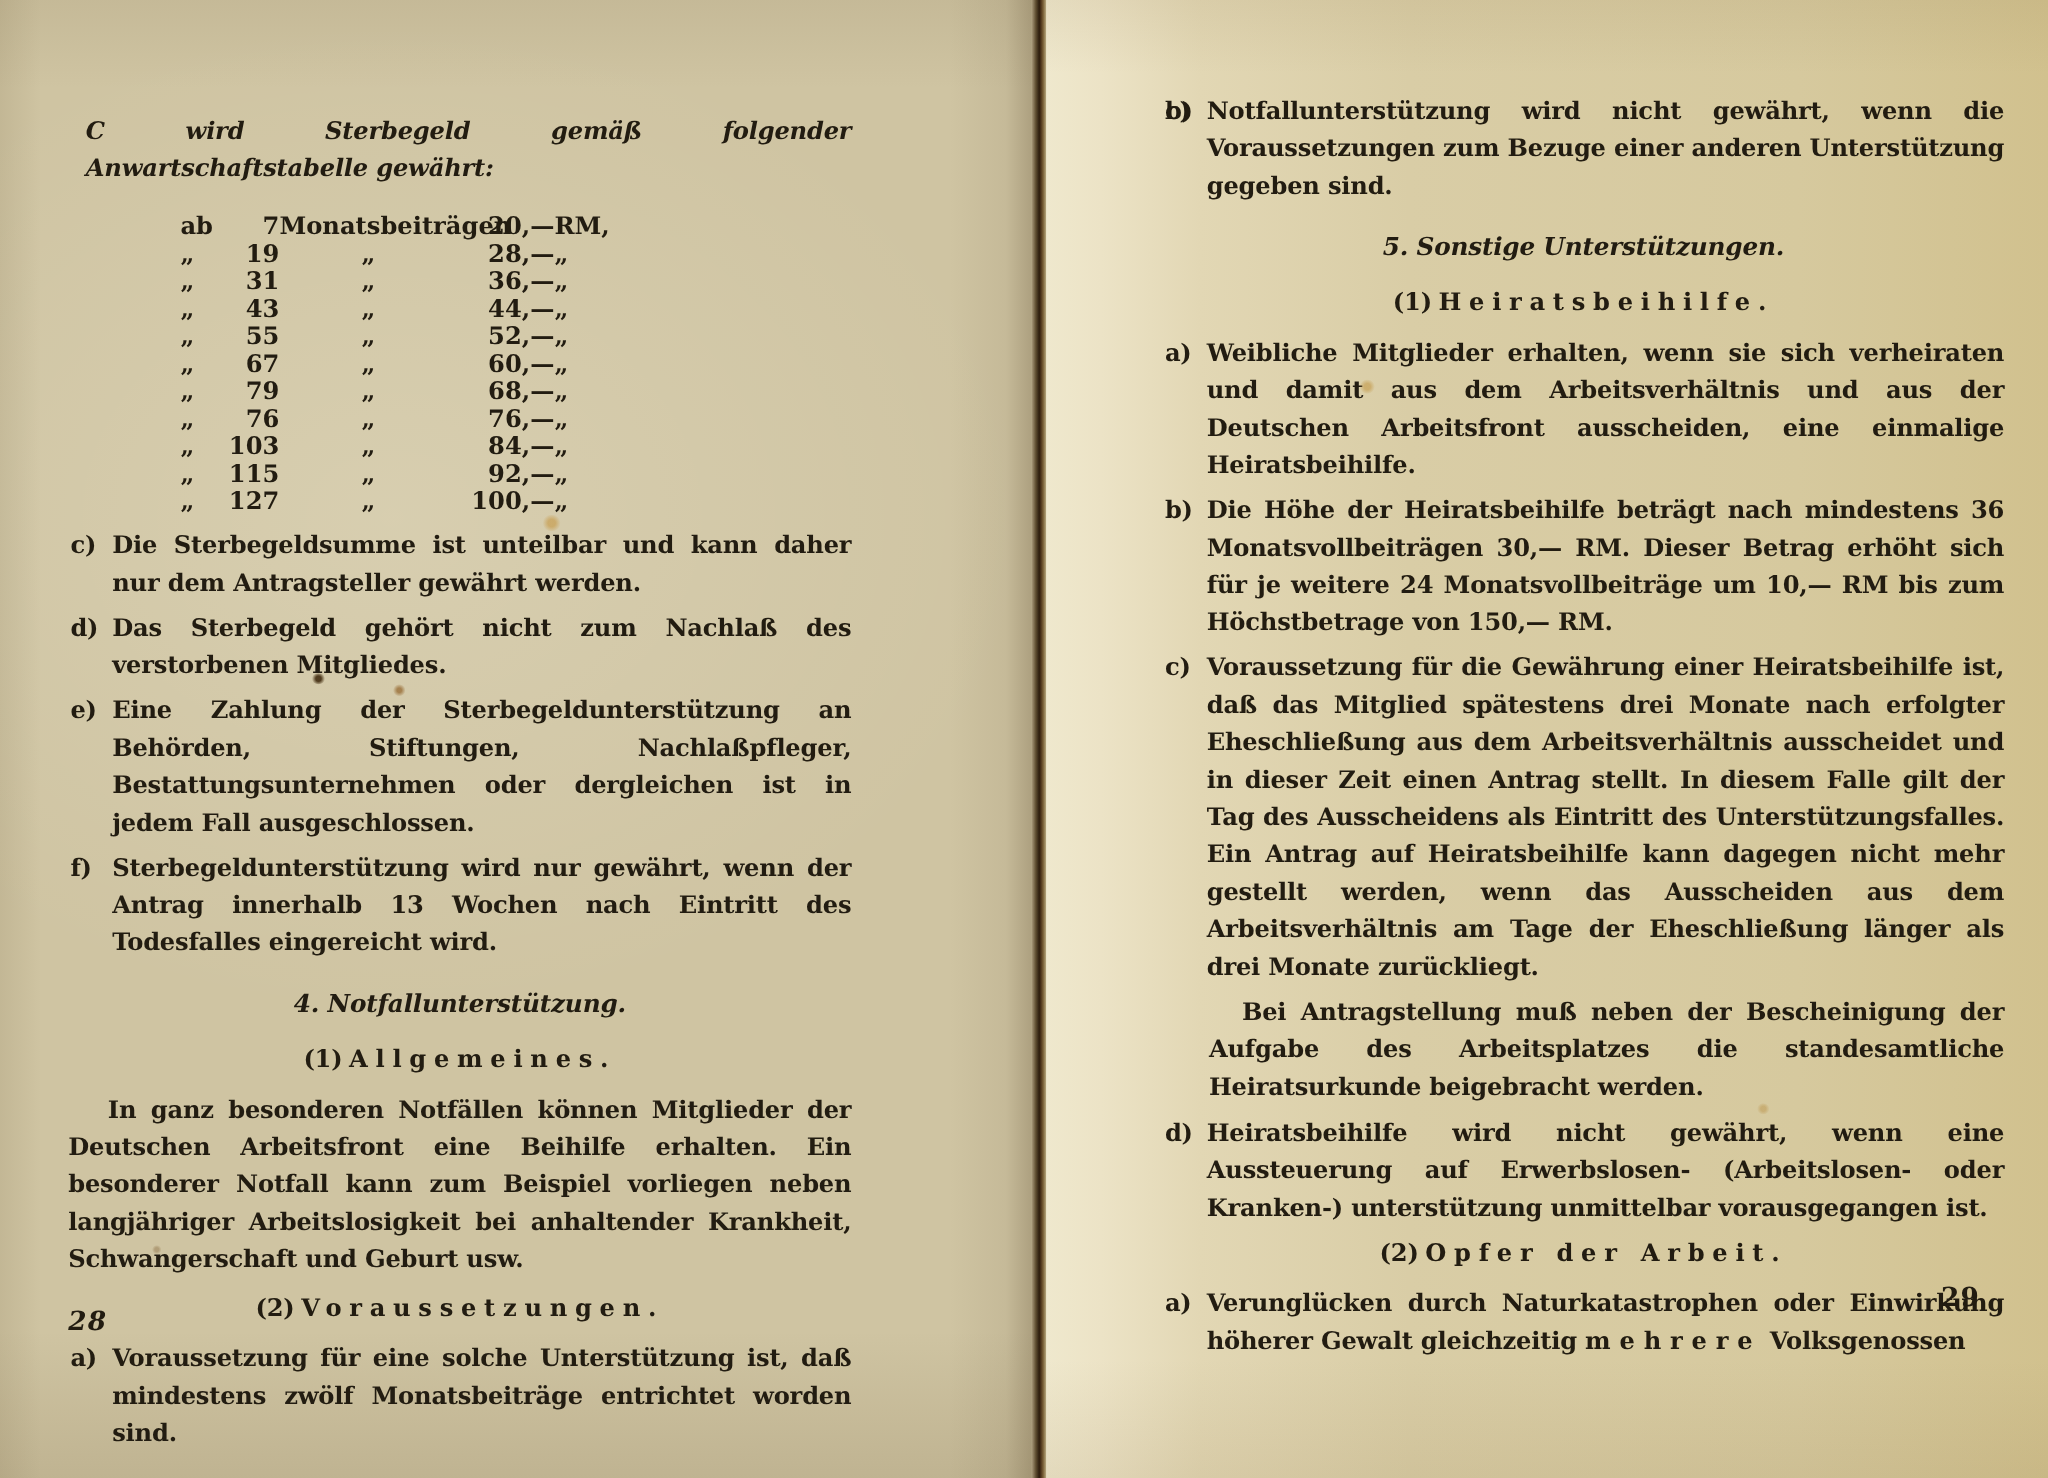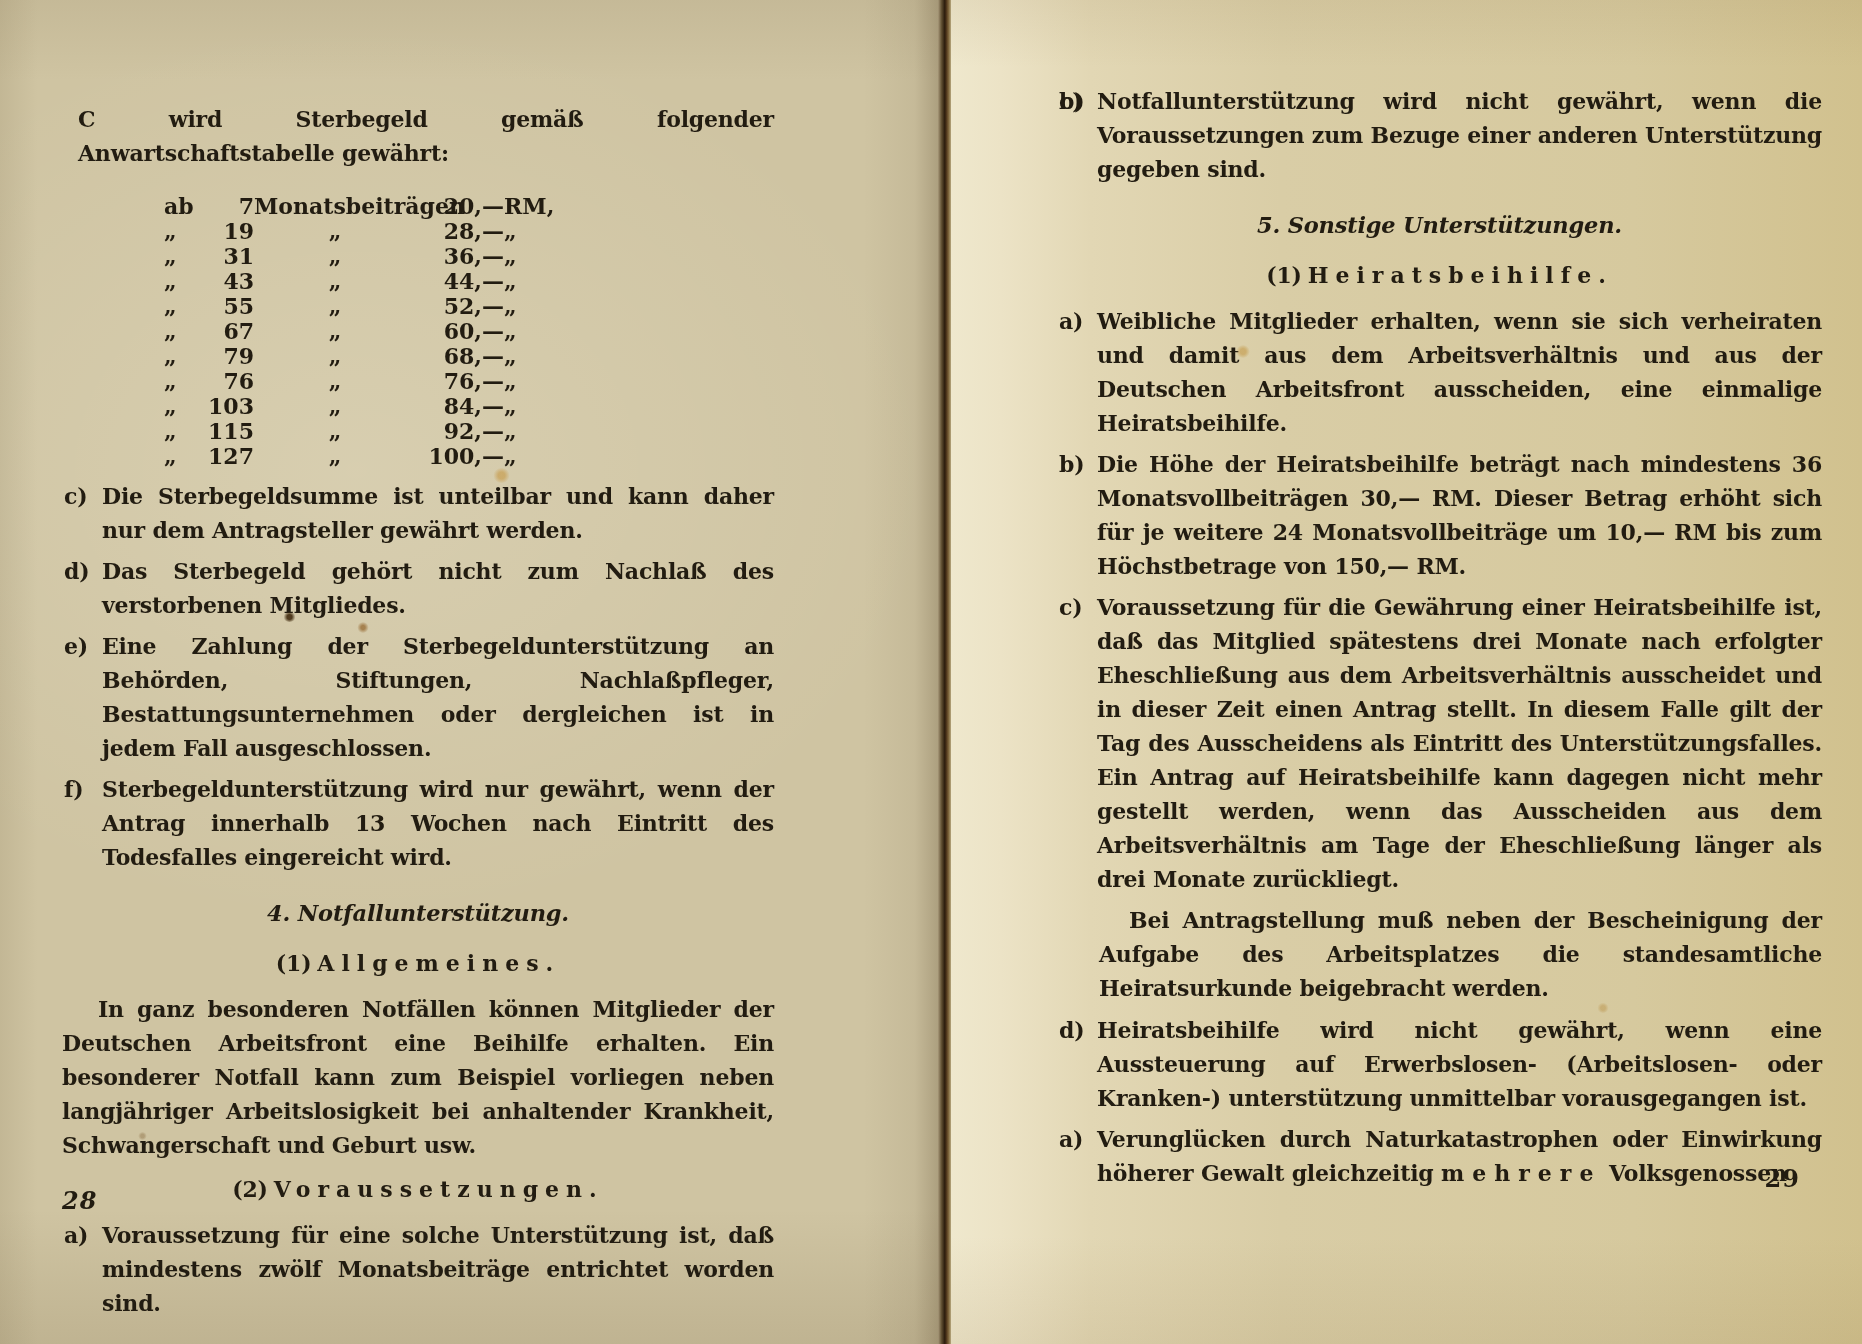--- a/index.html
+++ b/index.html
@@ -42,21 +42,21 @@
       linear-gradient(180deg, rgba(140,115,70,.10) 0%, rgba(140,115,70,0) 5%, rgba(140,115,70,0) 92%, rgba(140,115,70,.12) 100%),
       linear-gradient(90deg, var(--paper-highlight) 0px, #ece3c6 50px, #e2d7b4 140px, var(--paper-right) 330px, #d6c99e 75%, #d1c18e 100%);
   }
 
   
   .textcol{position:relative;}
   .tc-left{width:712px;margin:102px 0 0 62px;}
   .tc-right{width:765px;margin:84px 0 0 106px;}
 
   p,h3,h4,.item{font-size:22px;line-height:34px;letter-spacing:-0.2px;}
-  .intro{text-align:justify;margin-left:16px;margin-bottom:15px;}
+  .intro{text-align:justify;margin-left:16px;margin-bottom:15px;font-style:italic;}
   .plain{text-align:justify;text-indent:36px;margin-bottom:10px;hyphens:auto;}
   .cont{text-align:justify;text-indent:30px;padding-left:42px;margin-bottom:8px;hyphens:auto;}
 
   .item{position:relative;padding-left:40px;text-align:justify;margin-bottom:7px;hyphens:auto;}
   .item .marker{position:absolute;left:2px;top:0;}
 
   .sec{text-align:center;font-size:22.5px;margin:22px 0 16px 0;font-style:italic;}
   .sub{text-align:center;font-size:22px;font-weight:700;margin:4px 0 12px 0;}
   .sub .sperrhead{letter-spacing:7px;margin-left:6px;}
   .sperr{letter-spacing:8px;}
@@ -279,20 +279,21 @@
       <p class="cont">Bei Antragstellung muß neben der Bescheinigung der Aufgabe des Arbeitsplatzes die standesamtliche Heiratsurkunde beigebracht werden.</p>
 
       <div>
 
           <div class="item">
             <span class="marker">d)</span>
             <span class="itext">Heiratsbeihilfe wird nicht gewährt, wenn eine Aussteuerung auf Erwerbslosen- (Arbeitslosen- oder Kranken-) unterstützung unmittelbar vorausgegangen ist.</span>
           </div>
         </div>
 
+      <h4 class="sub"><span class="subnum">(2)</span><span class="sperrhead">Opfer der Arbeit.</span></h4>
 
       <div class="item">
         <span class="marker">a)</span>
         <span class="itext"><span>Verunglücken durch Naturkatastrophen oder Einwirkung höherer Gewalt gleichzeitig</span> <span class="sperr">mehrere</span> <span>Volksgenossen</span></span>
       </div>
 
     </div>
     <div class="pagenum pn-right">29</div>
   </section>
 

